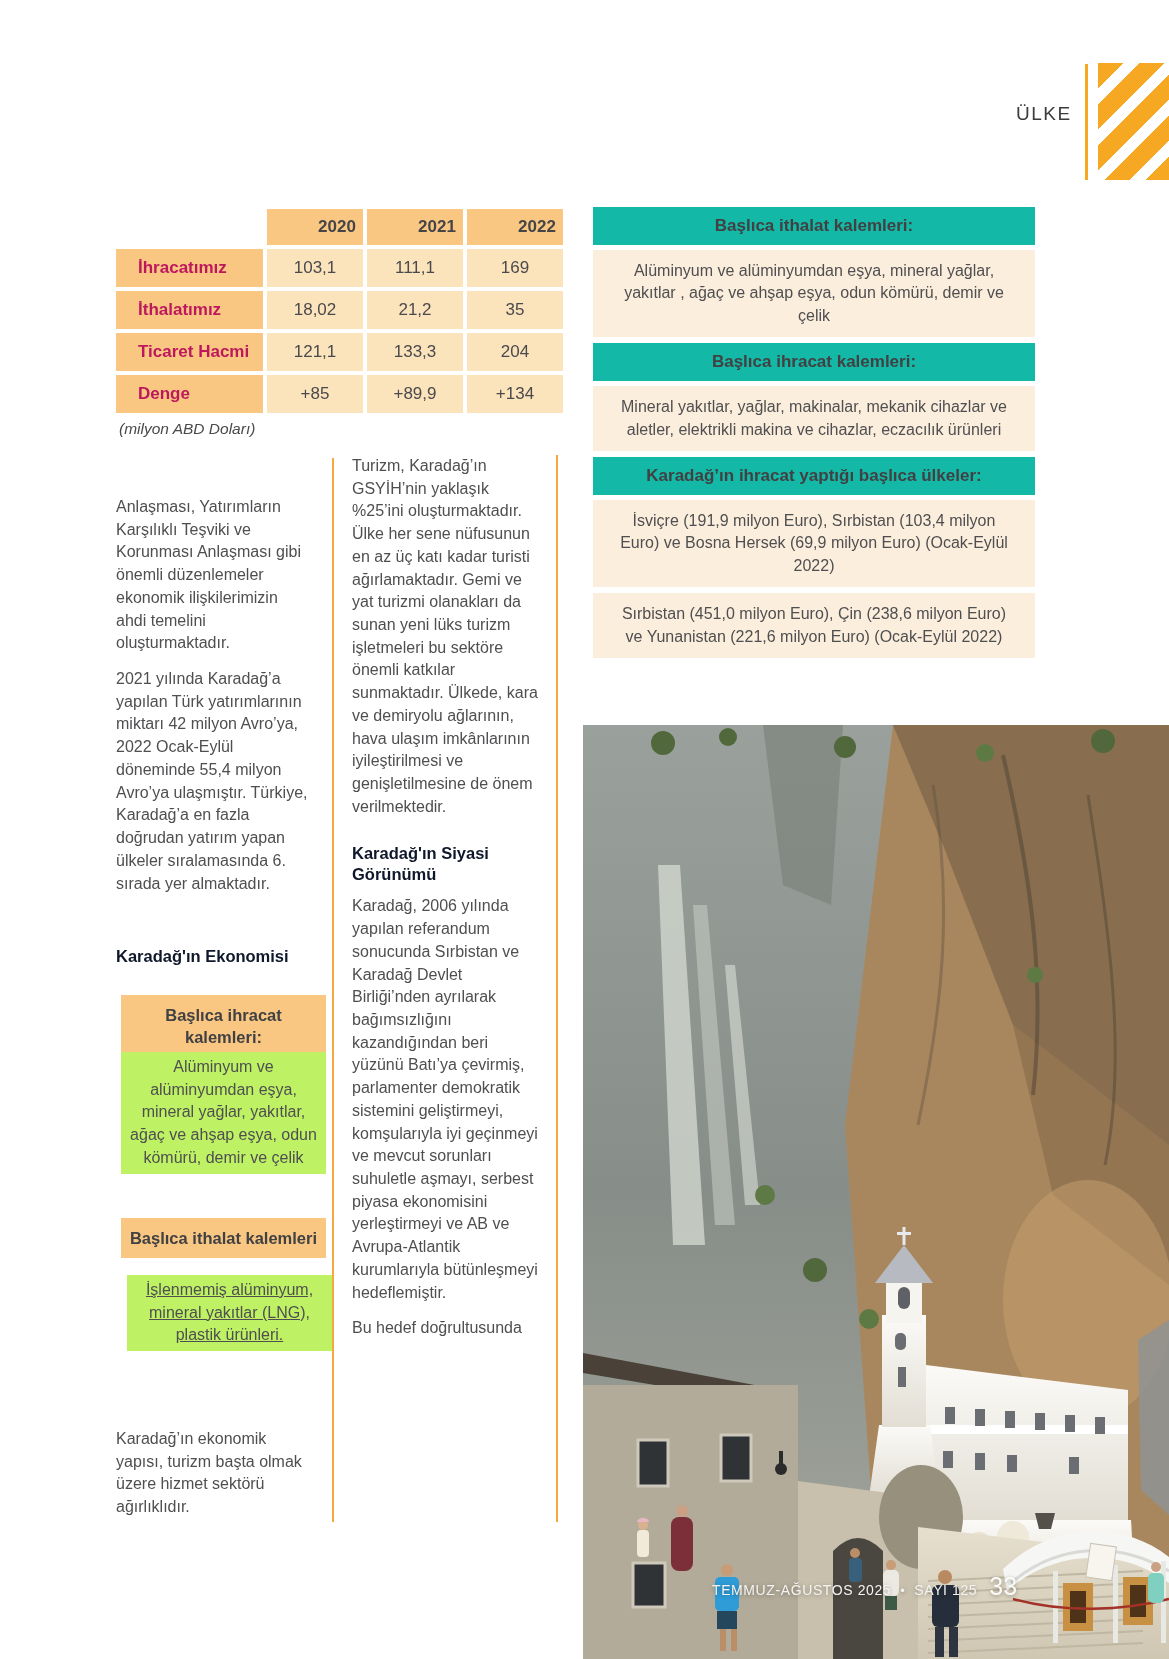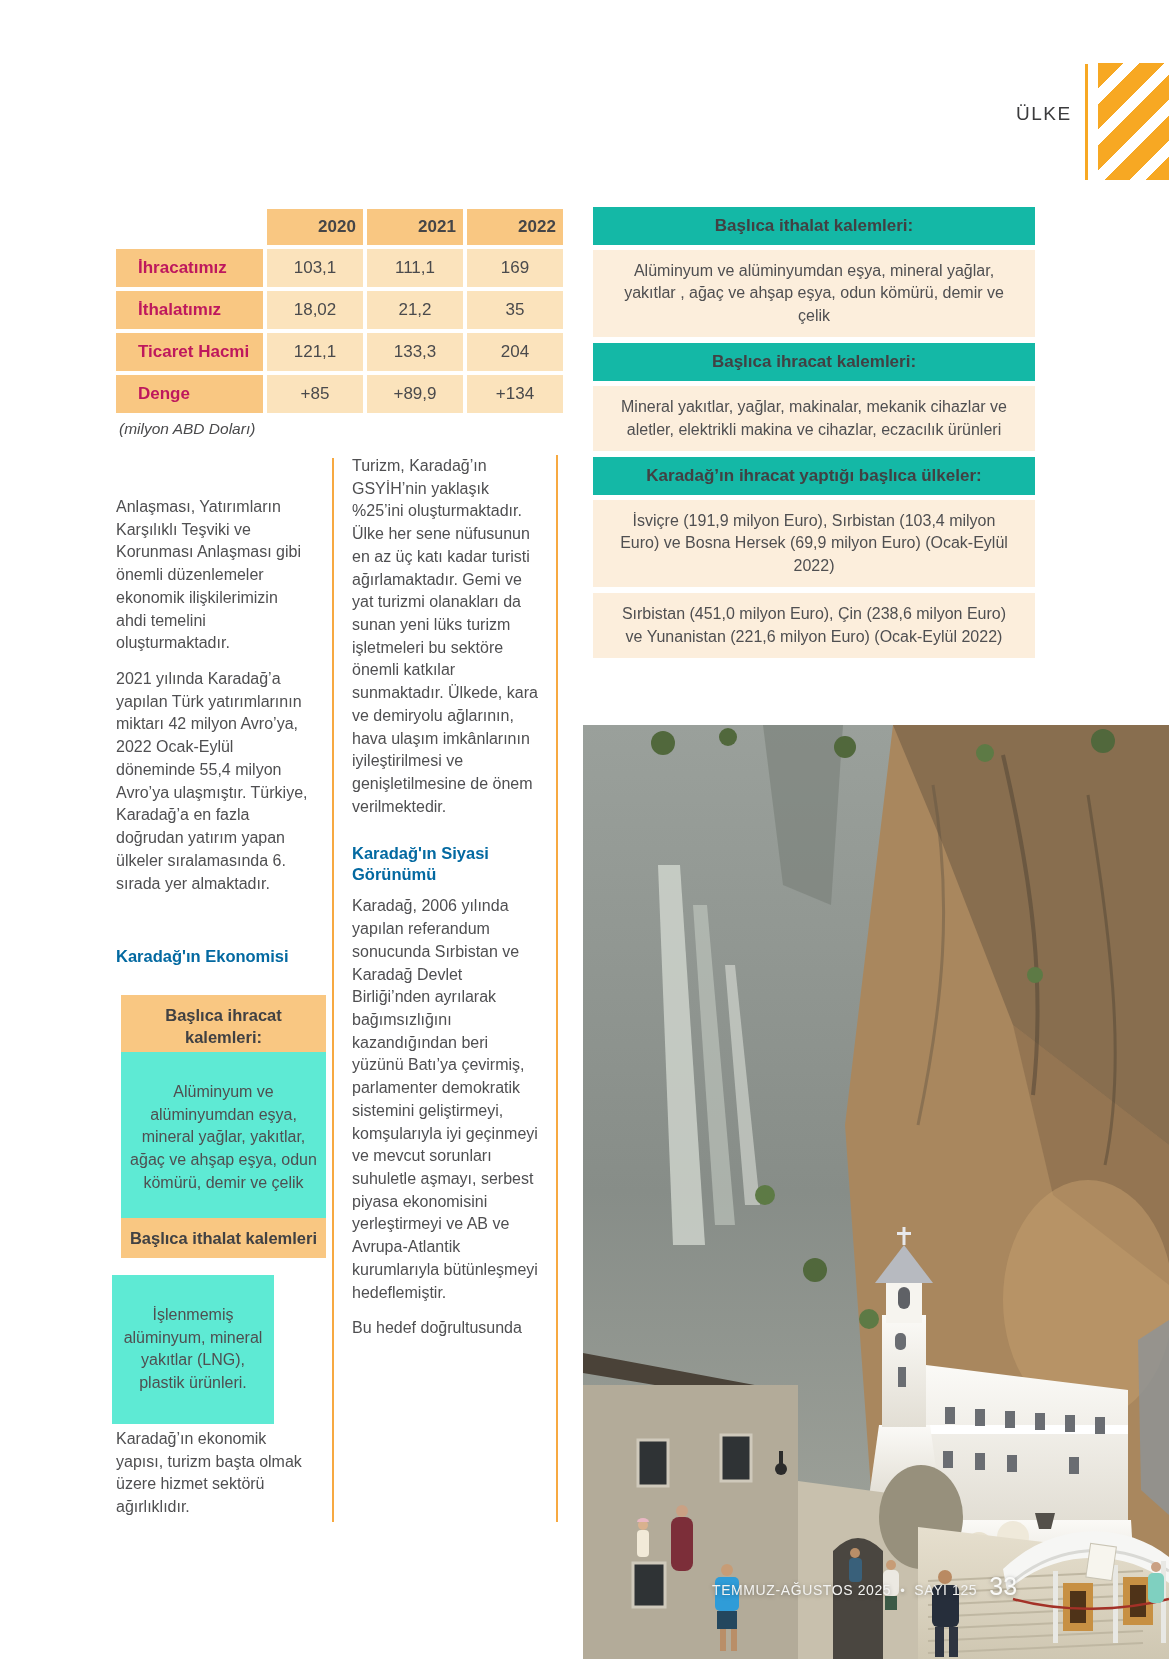--- a/index.html
+++ b/index.html
@@ -19,34 +19,34 @@
   .tt-cell{display:flex;align-items:center;justify-content:center;background:#FBE3BC;color:#4A4A4C;}
   .tt-year{background:#F9C782;font-weight:bold;color:#454547;padding-left:44px;}
   .tt-label{background:#F9C782;font-weight:bold;justify-content:flex-start;padding-left:22px;color:#be185d;}
   .tt-empty{background:transparent;}
   .tt-caption{position:absolute;left:119px;top:420px;font-style:italic;font-size:15.5px;color:#4A4A4C;}
 
   
   .flowtext{font-size:16px;line-height:1.42;color:#4F4F51;}
   .flowtext p{margin:0;}
   .flowtext p + p{margin-top:13px;}
-  .col-heading{font-weight:bold;color:#0369a1;font-size:16.5px;line-height:1.3;}
+  .col-heading{font-weight:bold;color:#0f172a;font-size:16.5px;line-height:1.3;}
 
   #l-para12{position:absolute;left:116px;top:452px;width:193px;margin-top:44px;}
   #l-heading{position:absolute;left:116px;top:946px;width:210px;}
   #l-box1-title{position:absolute;left:121px;top:995px;width:205px;}
   #l-box1-body{position:absolute;left:121px;top:1052px;width:205px;}
   #l-box2-title{position:absolute;left:121px;top:1218px;width:205px;}
-  #l-box2-body{position:absolute;left:112px;top:1275px;width:162px;}
+  #l-box2-body{position:absolute;left:127px;top:1275px;width:205px;text-decoration:underline;}
   #l-para3{position:absolute;left:116px;top:1428px;width:193px;}
 
   .obox{box-sizing:border-box;background:#F9C782;text-align:center;font-weight:bold;color:#414143;
         font-size:16.5px;line-height:1.35;padding:9px 6px;}
-  .cbox{box-sizing:border-box;background:#5eead4;text-align:center;color:#4F4F51;
-        font-size:16px;line-height:1.42;padding:29px 6px;}
+  .cbox{box-sizing:border-box;background:#bef264;text-align:center;color:#4F4F51;
+        font-size:16px;line-height:1.42;padding:4px 6px;}
 
   .vrule{position:absolute;width:2px;background:#F7A941;}
   #rule-a{left:332px;top:458px;height:1064px;}
   #rule-b{left:556px;top:455px;height:1067px;}
 
   #m-col{position:absolute;left:352px;top:455px;width:188px;}
   #m-col .col-heading{margin-top:24px;}
   #m-col .after-h{margin-top:10px;}
 
   

